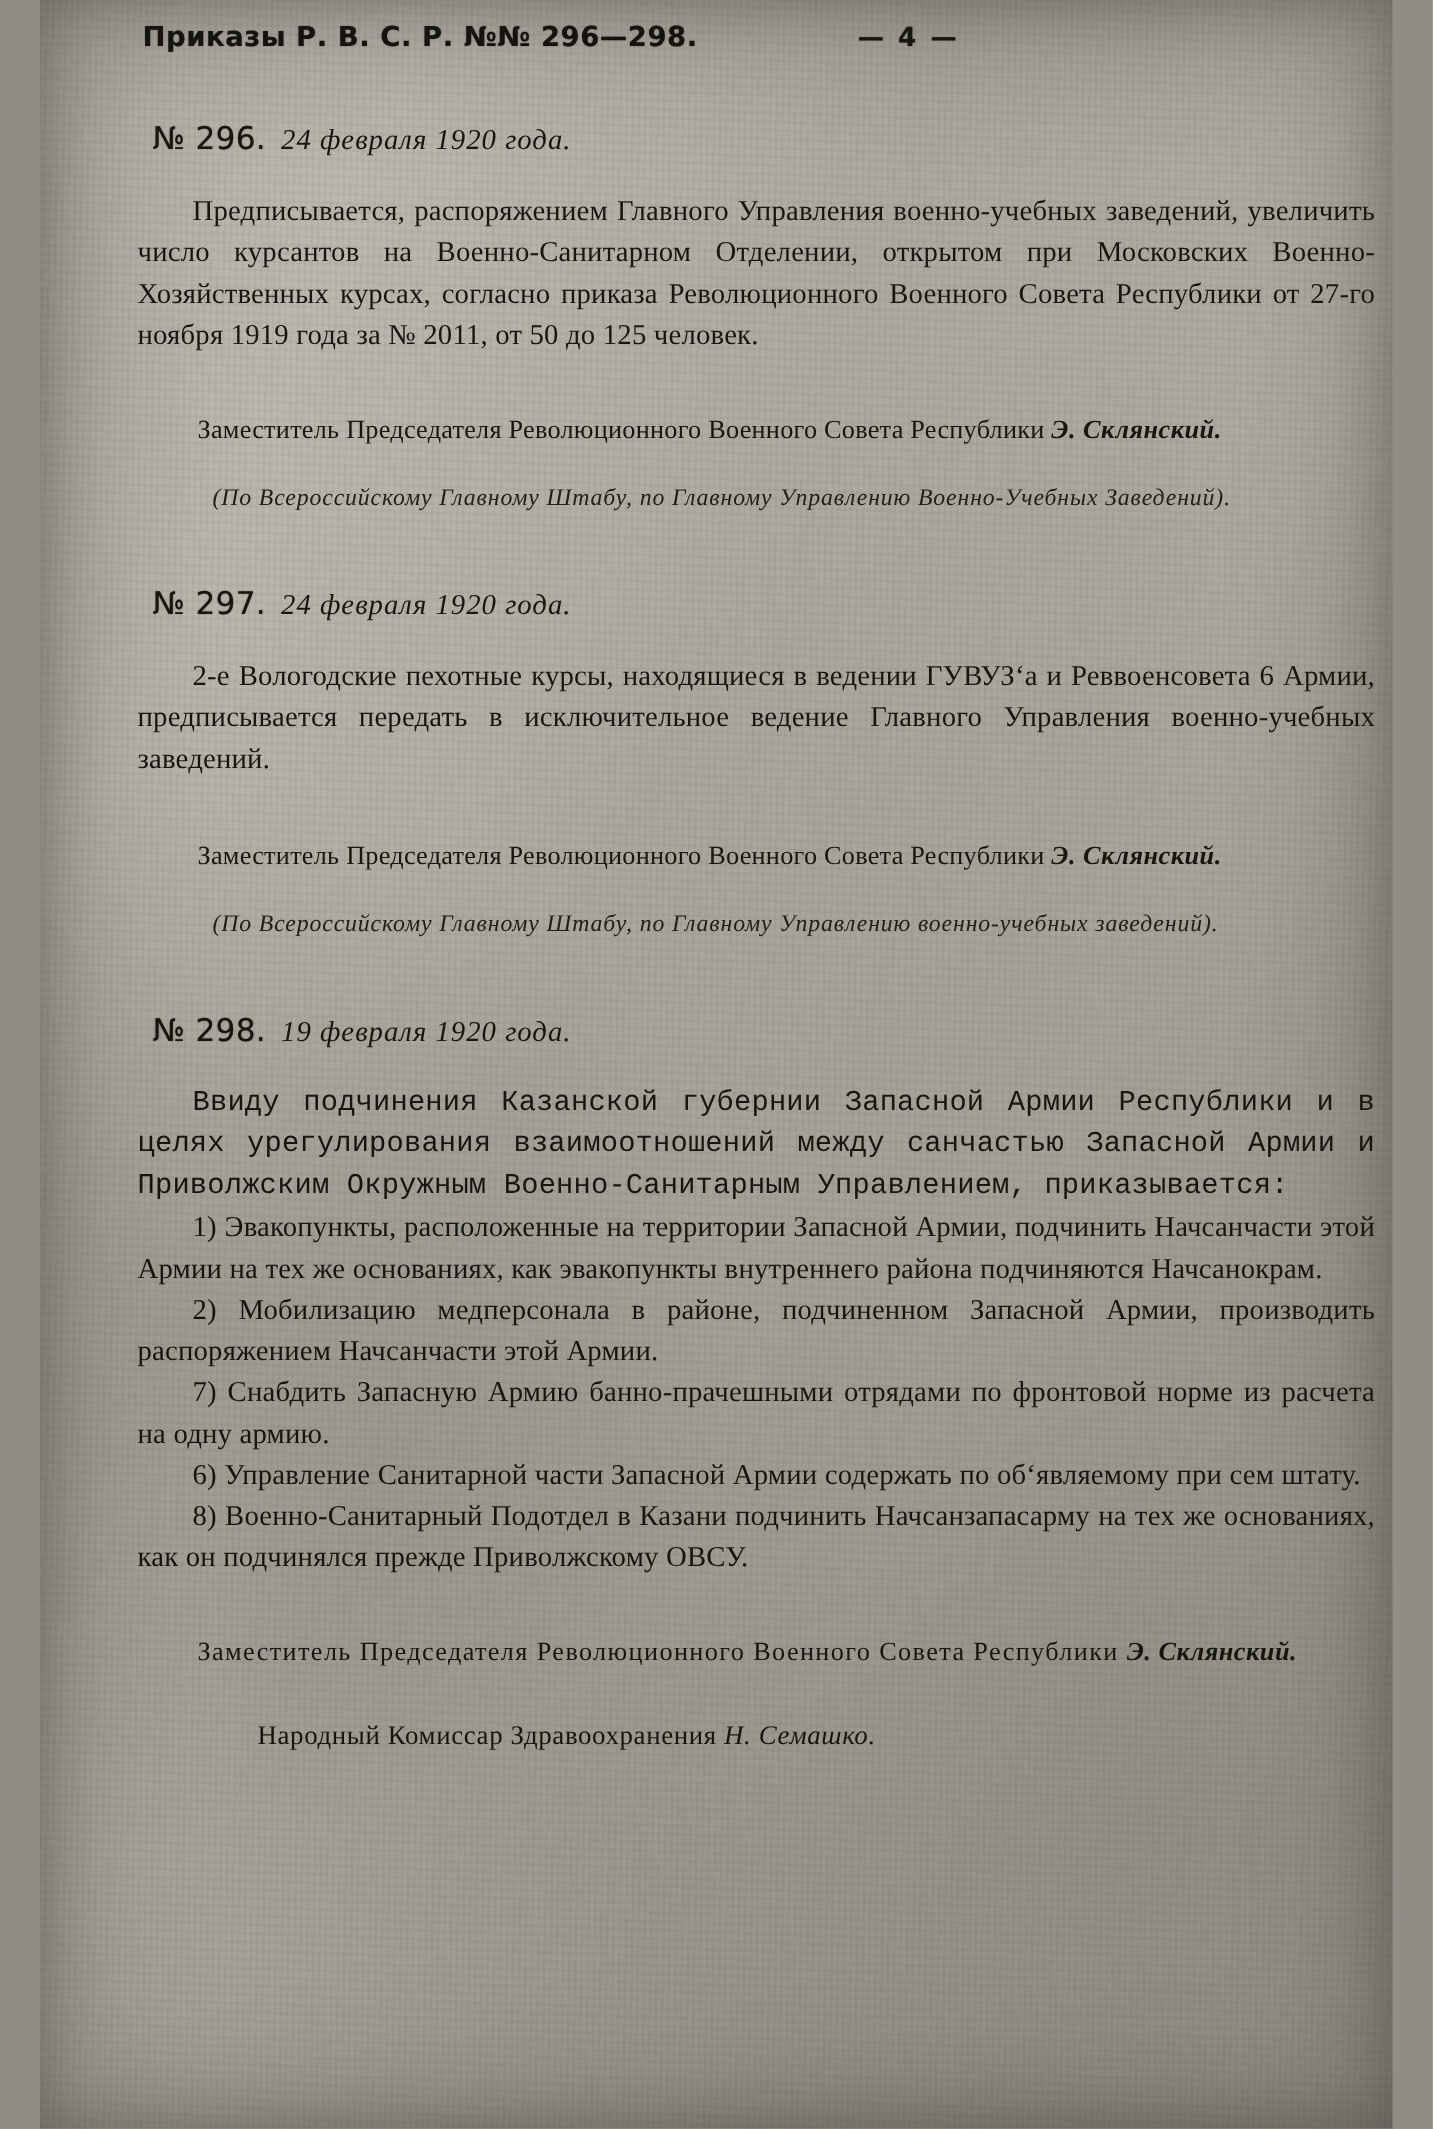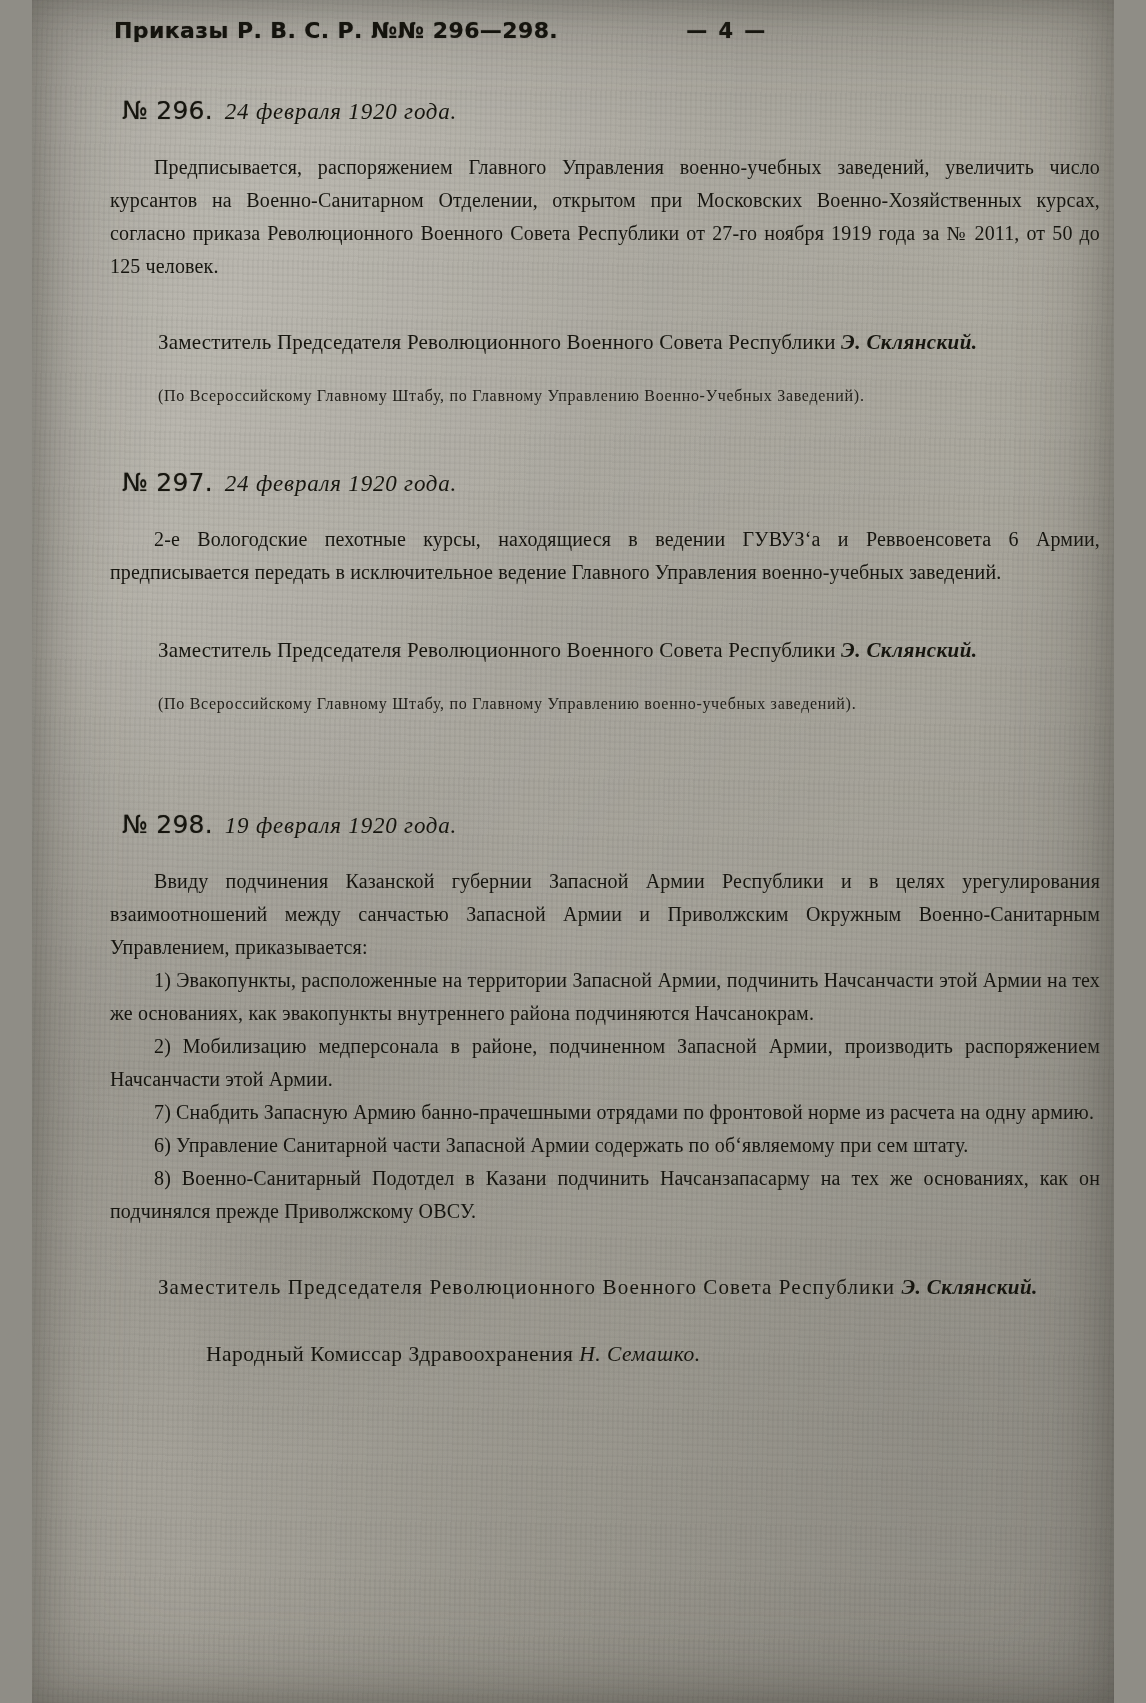--- a/index.html
+++ b/index.html
@@ -88,21 +88,21 @@
   }
   .order-date {
     font-style: italic;
     font-size: 23px;
     letter-spacing: 0.8px;
     margin-left: 12px;
   }
 
   p.body {
     margin: 0 0 0 0;
-    font-size: 20px;
+    font-size: 23px;
     line-height: 33px;
     text-align: justify;
     text-justify: inter-word;
     text-indent: 44px;
     letter-spacing: 0.15px;
     color: #171610;
   }
   p.body.cont { text-indent: 44px; }
 
   .sign {
@@ -114,22 +114,23 @@
   }
   .sign .name {
     font-family: "Liberation Serif", serif;
     font-style: italic;
     font-weight: bold;
     letter-spacing: 0.4px;
   }
   .sign.wide { letter-spacing: 1.1px; }
 
   .issuer {
-    font-size: 16px;
-    margin-left: 48px;
+    font-size: 19px;
+    font-style: italic;
+    margin-left: 60px;
     letter-spacing: 0.7px;
     color: #22201a;
     white-space: nowrap;
   }
 
   .commissar {
     font-size: 21.5px;
     margin-left: 96px;
     letter-spacing: 0.5px;
   }
@@ -172,21 +173,21 @@
         <span class="name">Э. Склянский.</span>
       </div>
       <div class="issuer" style="margin-top: 30px;">(По Всероссийскому Главному Штабу, по Главному Управлению военно-учебных заведений).</div>
     </div>
 
     <div class="order" style="top: 810px;">
       <div class="order-head">
         <span class="order-no ink-strong">№ 298.</span><span class="order-date">19 февраля 1920 года.</span>
       </div>
 
-      <p class="body" style="margin-top: 10px;">Ввиду подчинения Казанской губернии Запасной Армии Республики и в целях урегулирования взаимоотношений между санчастью Запасной Армии и Приволжским Окружным Военно-Санитарным Управлением, приказывается:</p>
+      <p class="body" style="margin-top: 10px; font-family: Liberation Mono, monospace;">Ввиду подчинения Казанской губернии Запасной Армии Республики и в целях урегулирования взаимоотношений между санчастью Запасной Армии и Приволжским Окружным Военно-Санитарным Управлением, приказывается:</p>
       <p class="body cont">1) Эвакопункты, расположенные на территории Запасной Армии, подчинить Начсанчасти этой Армии на тех же основаниях, как эвакопункты внутреннего района подчиняются Начсанокрам.</p>
       <p class="body cont">2) Мобилизацию медперсонала в районе, подчиненном Запасной Армии, производить распоряжением Начсанчасти этой Армии.</p>
       <p class="body cont">7) Снабдить Запасную Армию банно-прачешными отрядами по фронтовой норме из расчета на одну армию.</p>
       <p class="body cont">6) Управление Санитарной части Запасной Армии содержать по об‘являемому при сем штату.</p>
       <p class="body cont">8) Военно-Санитарный Подотдел в Казани подчинить Начсанзапасарму на тех же основаниях, как он подчинялся прежде Приволжскому ОВСУ.</p>
 
       <div class="sign wide" style="margin-top: 44px;">
         <span>Заместитель Председателя Революционного Военного Совета Республики</span>
         <span class="name">Э. Склянский.</span>
       </div>

